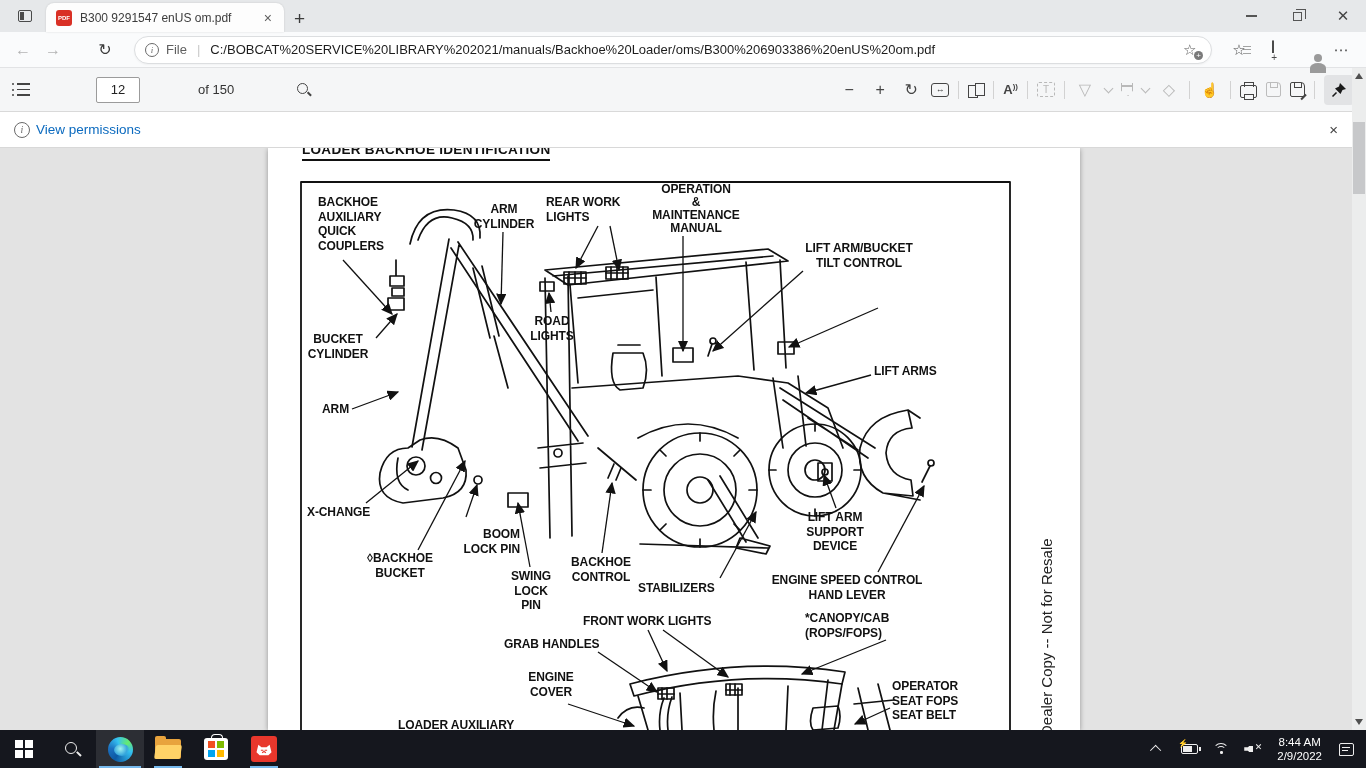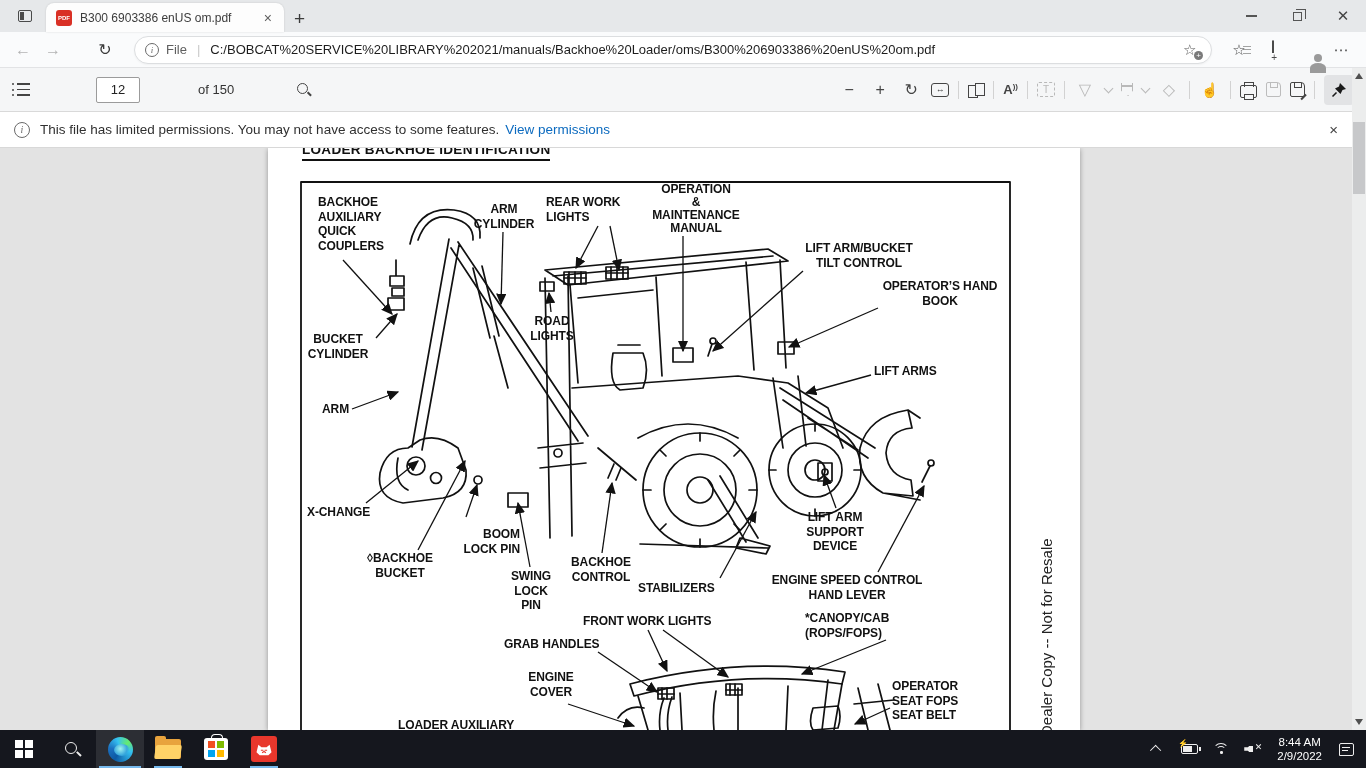--- a/index.html
+++ b/index.html
@@ -143,21 +143,21 @@
 </style>
 </head>
 <body>
 
 <div class="titlebar">
   <div class="tab-actions">
       <span class="glyph"></span>
     </div>
   <div class="tab">
     <span class="pdf-badge">PDF</span>
-    <span class="tab-title">B300 6903386 enUS om.pdf</span>
+    <span class="tab-title">B300 9291547 enUS om.pdf</span>
     <span class="tab-close">×</span>
   </div>
   <div class="new-tab">+</div>
   <div class="win-controls">
     <div class="win-btn">
         <span class="min-glyph"></span>
       </div>
     <div class="win-btn">
         <span class="restore-glyph"></span>
       </div>
@@ -225,21 +225,20 @@
       <svg width="16" height="16" viewBox="0 0 16 16">
           <path d="M9 1 L15 7 L11.5 8 L9.5 12 L4 6.5 L8 4.5 Z" fill="#1a1a1a"></path>
           <path d="M5.5 10.5 L1.5 14.5" stroke="#1a1a1a" stroke-width="1.6"></path>
         </svg>
     </span>
   </div>
 </div>
 
 <div class="infobar">
   <span class="info-circ" style="width:16px;height:16px;font-size:10px">i</span>
-  <span class="msg">This file has limited permissions. You may not have access to some features.</span>
   <a class="link" href="#" id="perm-link" style="color: rgb(11, 106, 191);">View permissions</a>
   <span class="close">×</span>
 </div>
 
 <div class="content">
   <div class="page">
     <div class="doc-title">LOADER BACKHOE IDENTIFICATION</div>
 
     <svg class="figsvg" width="812" height="582" viewBox="0 0 812 582">
       <defs>
@@ -348,22 +347,20 @@
     <div class="lbl" style="left:176px;top:54px;width:120px;text-align:center">ARM
 CYLINDER</div>
     <div class="lbl" style="left:278px;top:47px;width:120px;text-align:left">REAR WORK
 LIGHTS</div>
     <div class="lbl" style="left:368px;top:35px;width:120px;text-align:center;line-height:13px">OPERATION
 &amp;
 MAINTENANCE
 MANUAL</div>
     <div class="lbl" style="left:511px;top:93px;width:160px;text-align:center">LIFT ARM/BUCKET
 TILT CONTROL</div>
-    <div class="lbl" style="left:592px;top:131px;width:160px;text-align:center">OPERATOR’S HAND
-BOOK</div>
     <div class="lbl" style="left:606px;top:216px">LIFT ARMS</div>
     <div class="lbl" style="left:10px;top:184px;width:120px;text-align:center">BUCKET
 CYLINDER</div>
     <div class="lbl" style="left:234px;top:166px;width:100px;text-align:center">ROAD
 LIGHTS</div>
     <div class="lbl" style="left:54px;top:254px">ARM</div>
     <div class="lbl" style="left:39px;top:357px">X-CHANGE</div>
     <div class="lbl" style="left:132px;top:379px;width:120px;text-align:right">BOOM
 LOCK PIN</div>
     <div class="lbl" style="left:72px;top:403px;width:120px;text-align:center">◊BACKHOE

